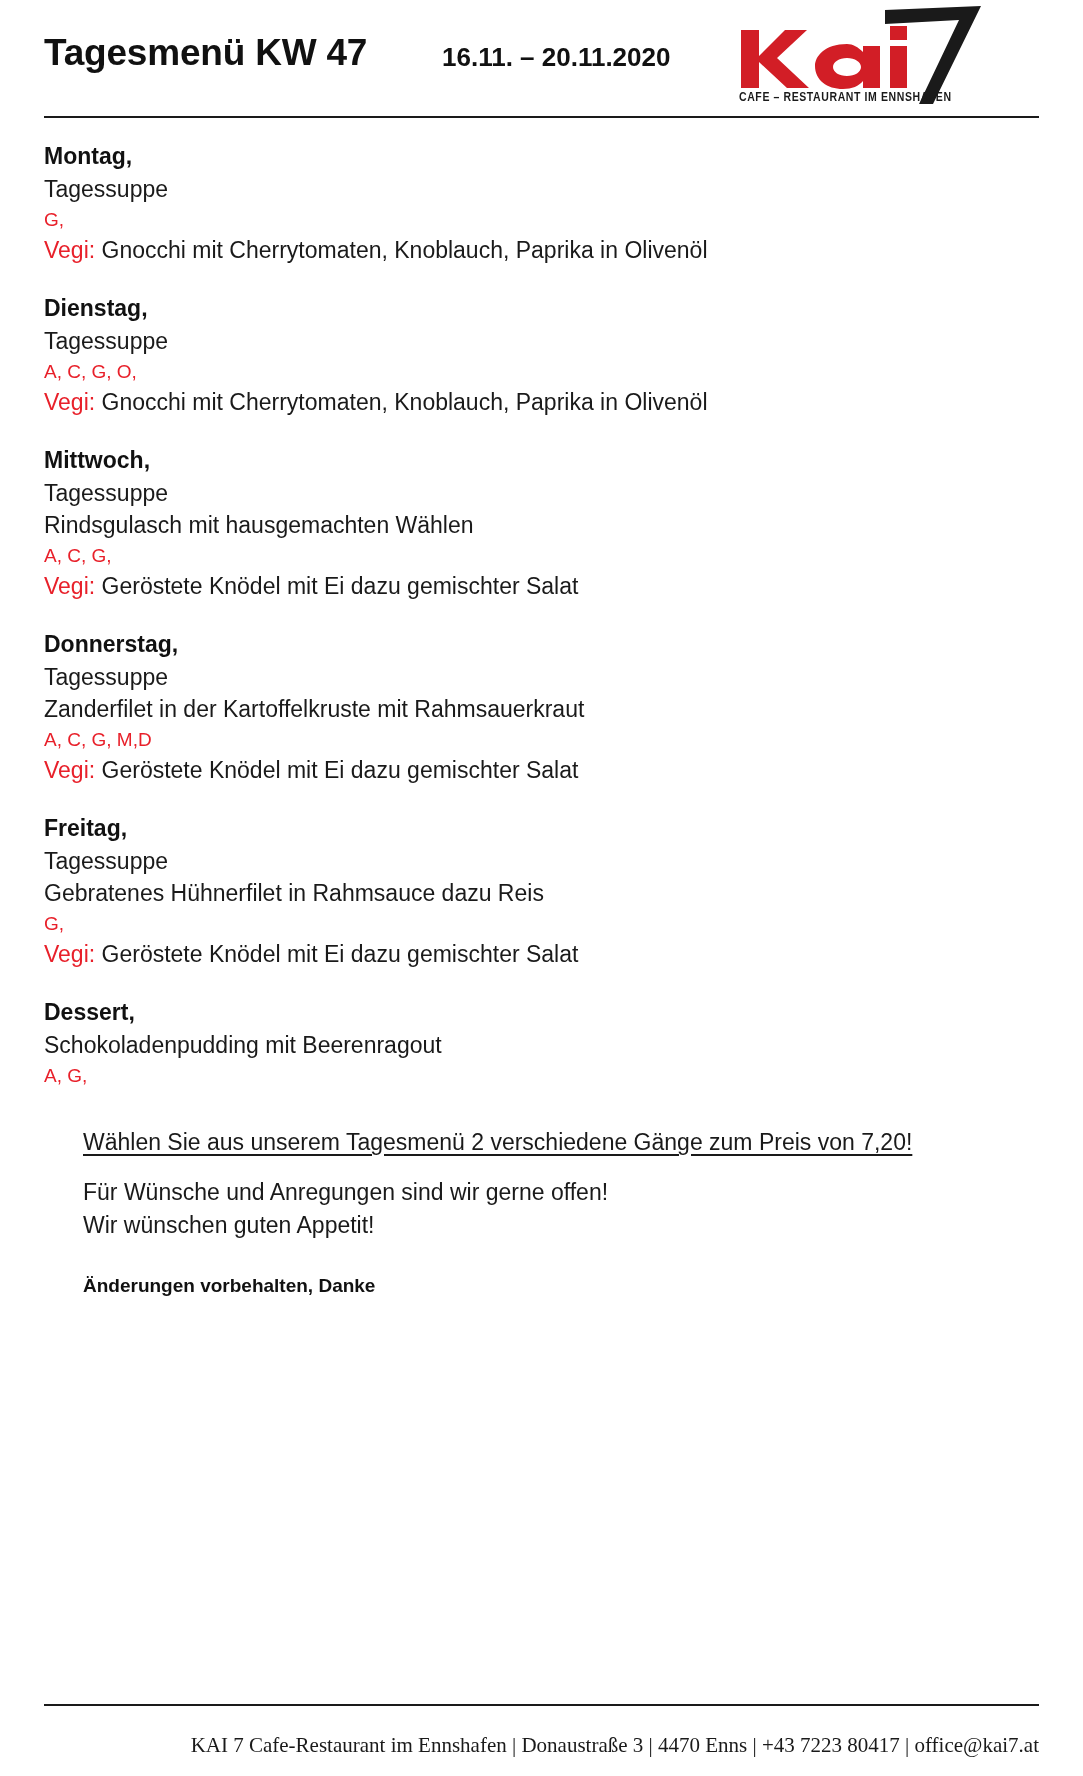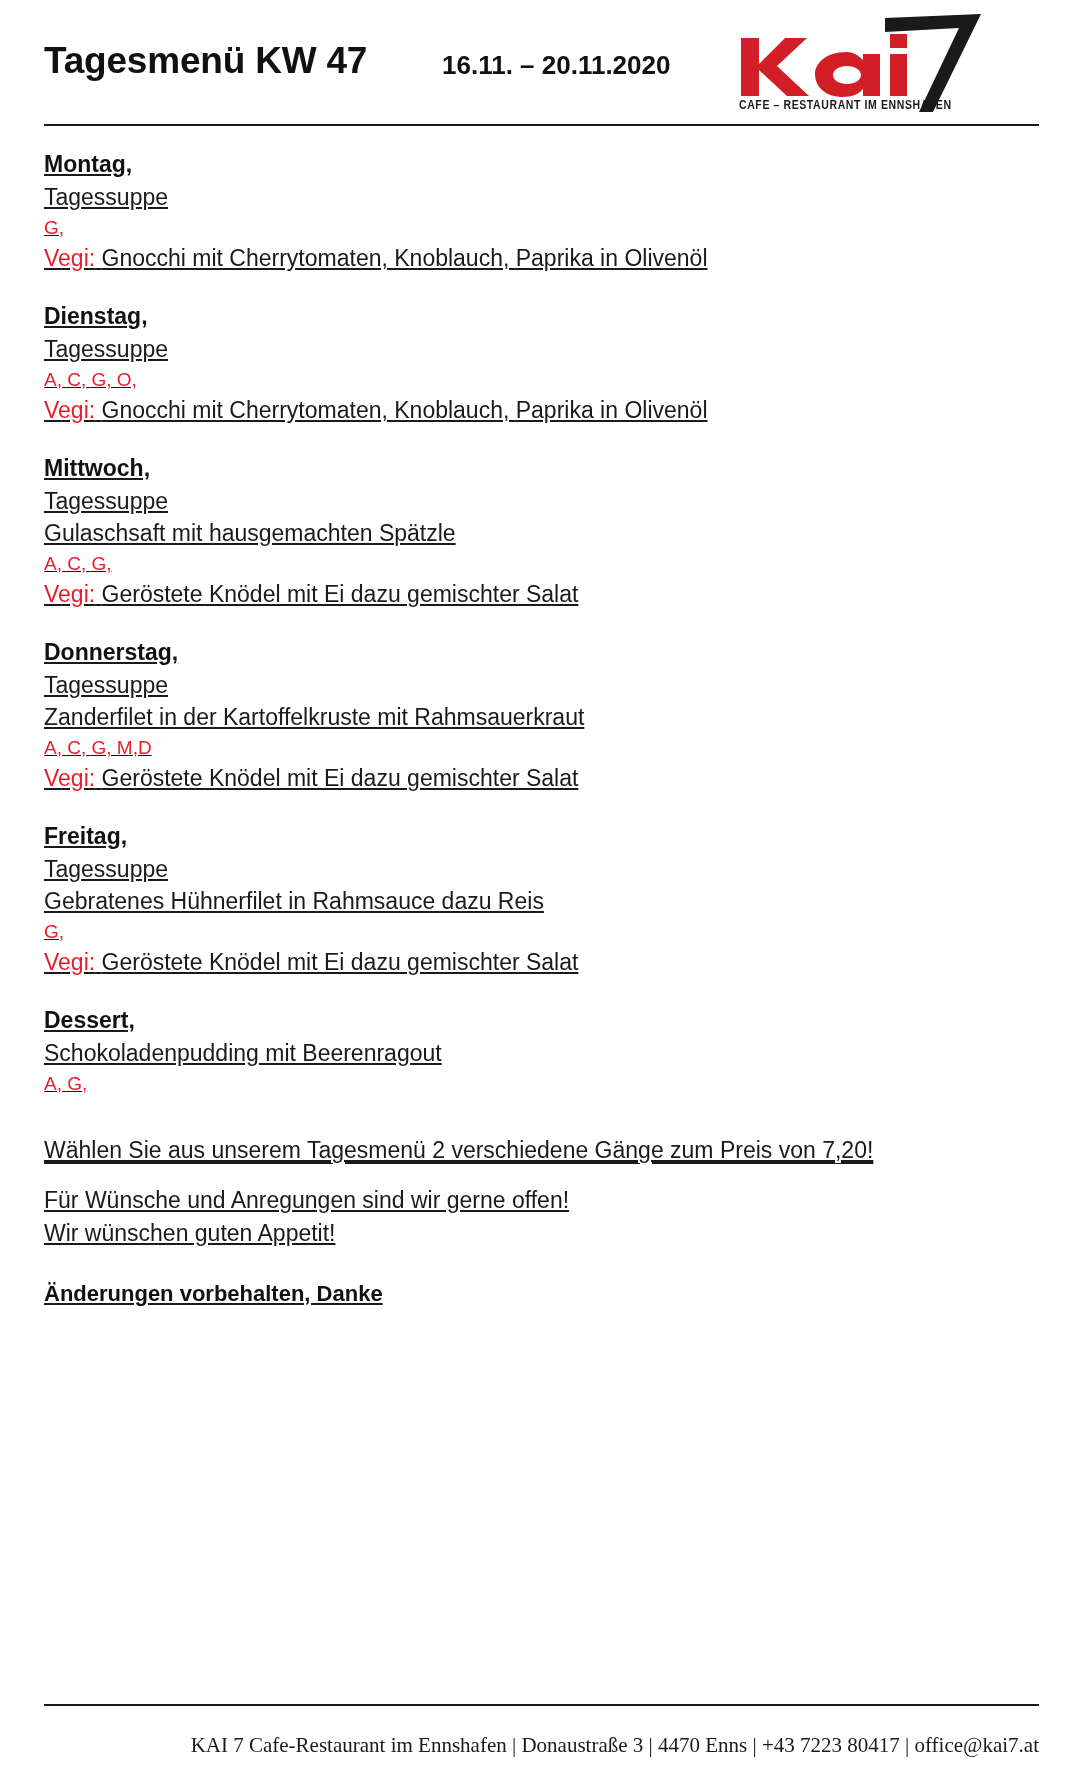--- a/index.html
+++ b/index.html
@@ -14,22 +14,21 @@
     font-family: "Liberation Sans", sans-serif;
     color: #1a1a1a;
     overflow: hidden;
   }
 
   .page {
     position: relative;
     width: 1083px;
     height: 1776px;
     box-sizing: border-box;
-    padding: 8px 44px;
-    text-decoration: underline;
+    padding: 0 44px;
   }
 
   
   .header {
     position: relative;
     height: 116px;
   }
   .header-title {
     position: absolute;
     left: 0;
@@ -103,37 +102,38 @@
     line-height: 29px;
     color: #e8202a;
   }
   .vegi-label {
     color: #e8202a;
   }
 
   
   .closing {
     margin-top: 34px;
+    margin-left: 39px;
   }
   .price-note {
     font-size: 23px;
     line-height: 36px;
     text-decoration: underline;
     text-underline-offset: 4px;
     color: #1a1a1a;
   }
   .wish-line {
     font-size: 23px;
     line-height: 33px;
     color: #1a1a1a;
   }
   .wish-block { margin-top: 16px; }
   .disclaimer {
     margin-top: 30px;
-    font-size: 22px;
+    font-size: 19px;
     font-weight: bold;
     line-height: 28px;
     color: #111111;
   }
 
   
   .footer {
     position: absolute;
     left: 44px;
     right: 44px;
@@ -192,21 +192,21 @@
     <div class="day-block">
       <div class="day-name">Dienstag,</div>
       <div class="line">Tagessuppe</div>
       <div class="allergens">A, C, G, O,</div>
       <div class="line"><span class="vegi-label">Vegi:</span> <span>Gnocchi mit Cherrytomaten, Knoblauch, Paprika in Olivenöl</span></div>
     </div>
 
     <div class="day-block">
       <div class="day-name">Mittwoch,</div>
       <div class="line">Tagessuppe</div>
-      <div class="line">Gulaschsaft mit hausgemachten Spätzle</div>
+      <div class="line">Rindsgulasch mit hausgemachten Wählen</div>
       <div class="allergens">A, C, G,</div>
       <div class="line"><span class="vegi-label">Vegi:</span> <span>Geröstete Knödel mit Ei dazu gemischter Salat</span></div>
     </div>
 
     <div class="day-block">
       <div class="day-name">Donnerstag,</div>
       <div class="line">Tagessuppe</div>
       <div class="line">Zanderfilet in der Kartoffelkruste mit Rahmsauerkraut</div>
       <div class="allergens">A, C, G, M,D</div>
       <div class="line"><span class="vegi-label">Vegi:</span> <span>Geröstete Knödel mit Ei dazu gemischter Salat</span></div>

